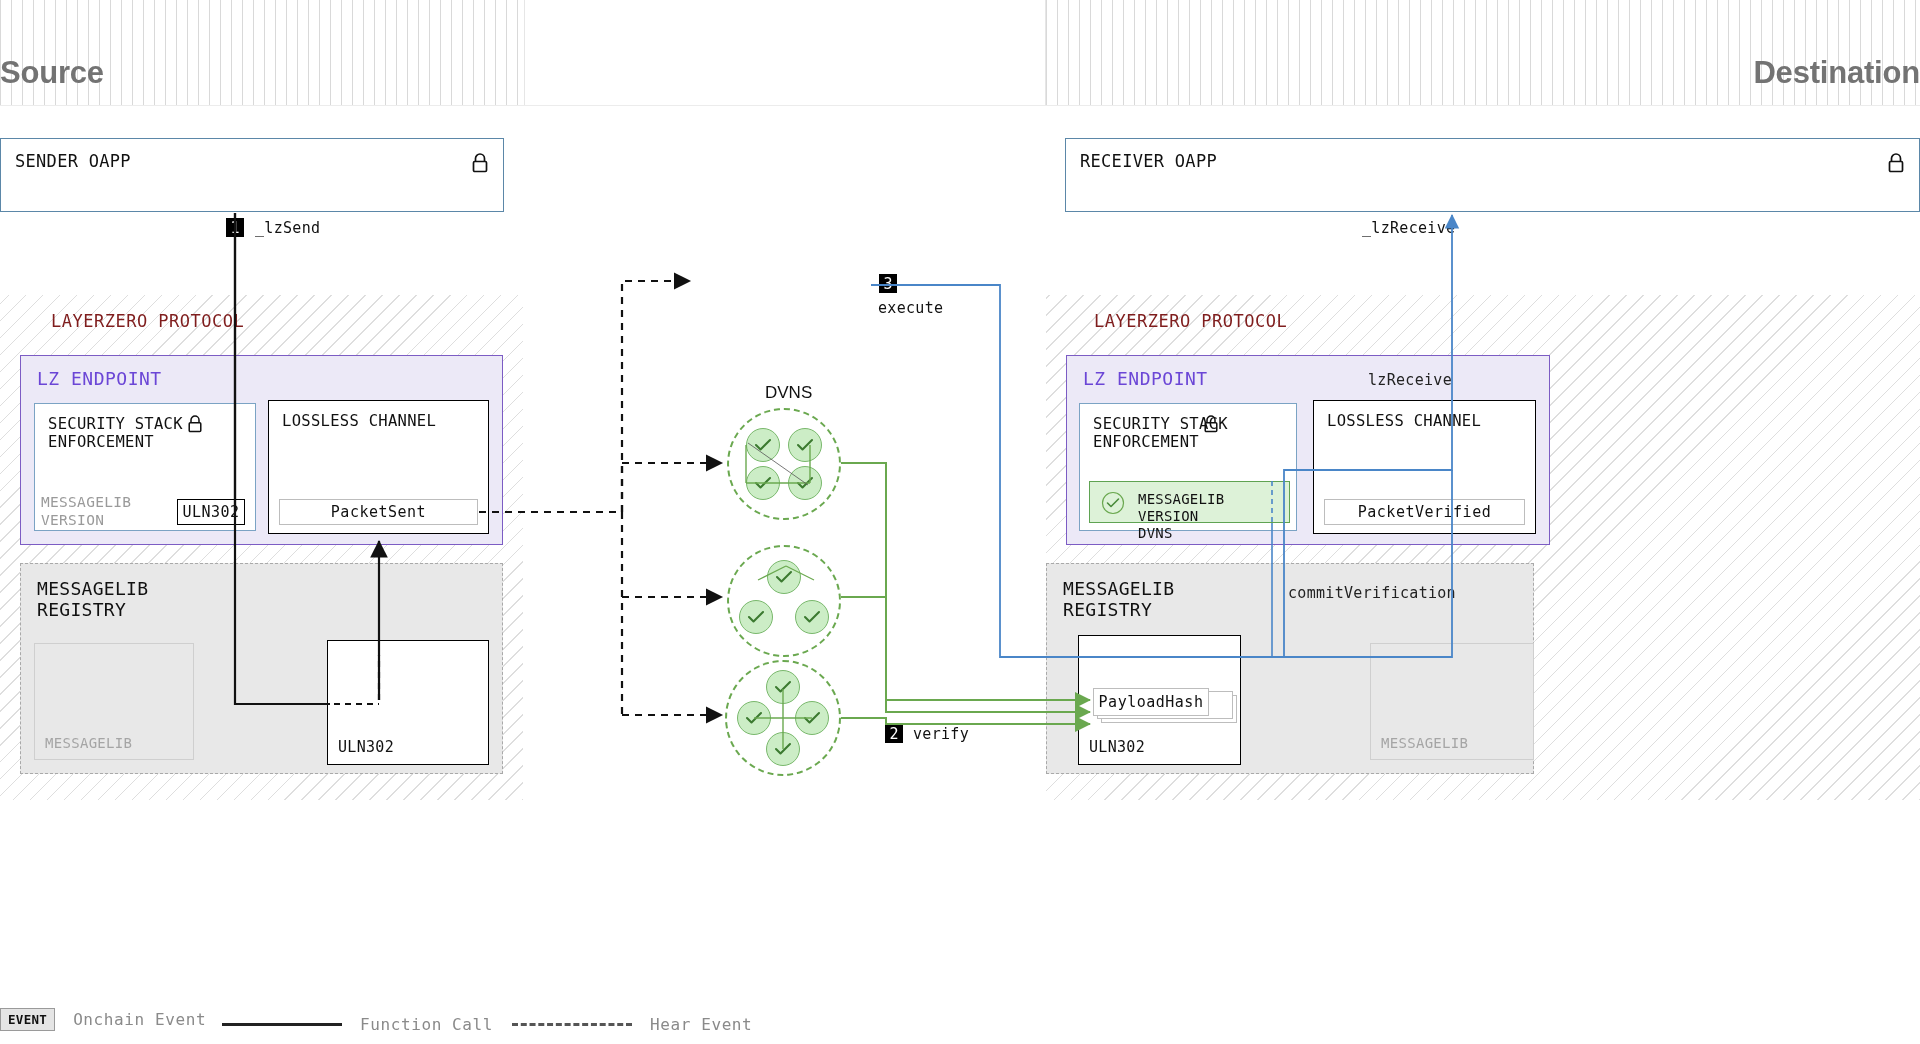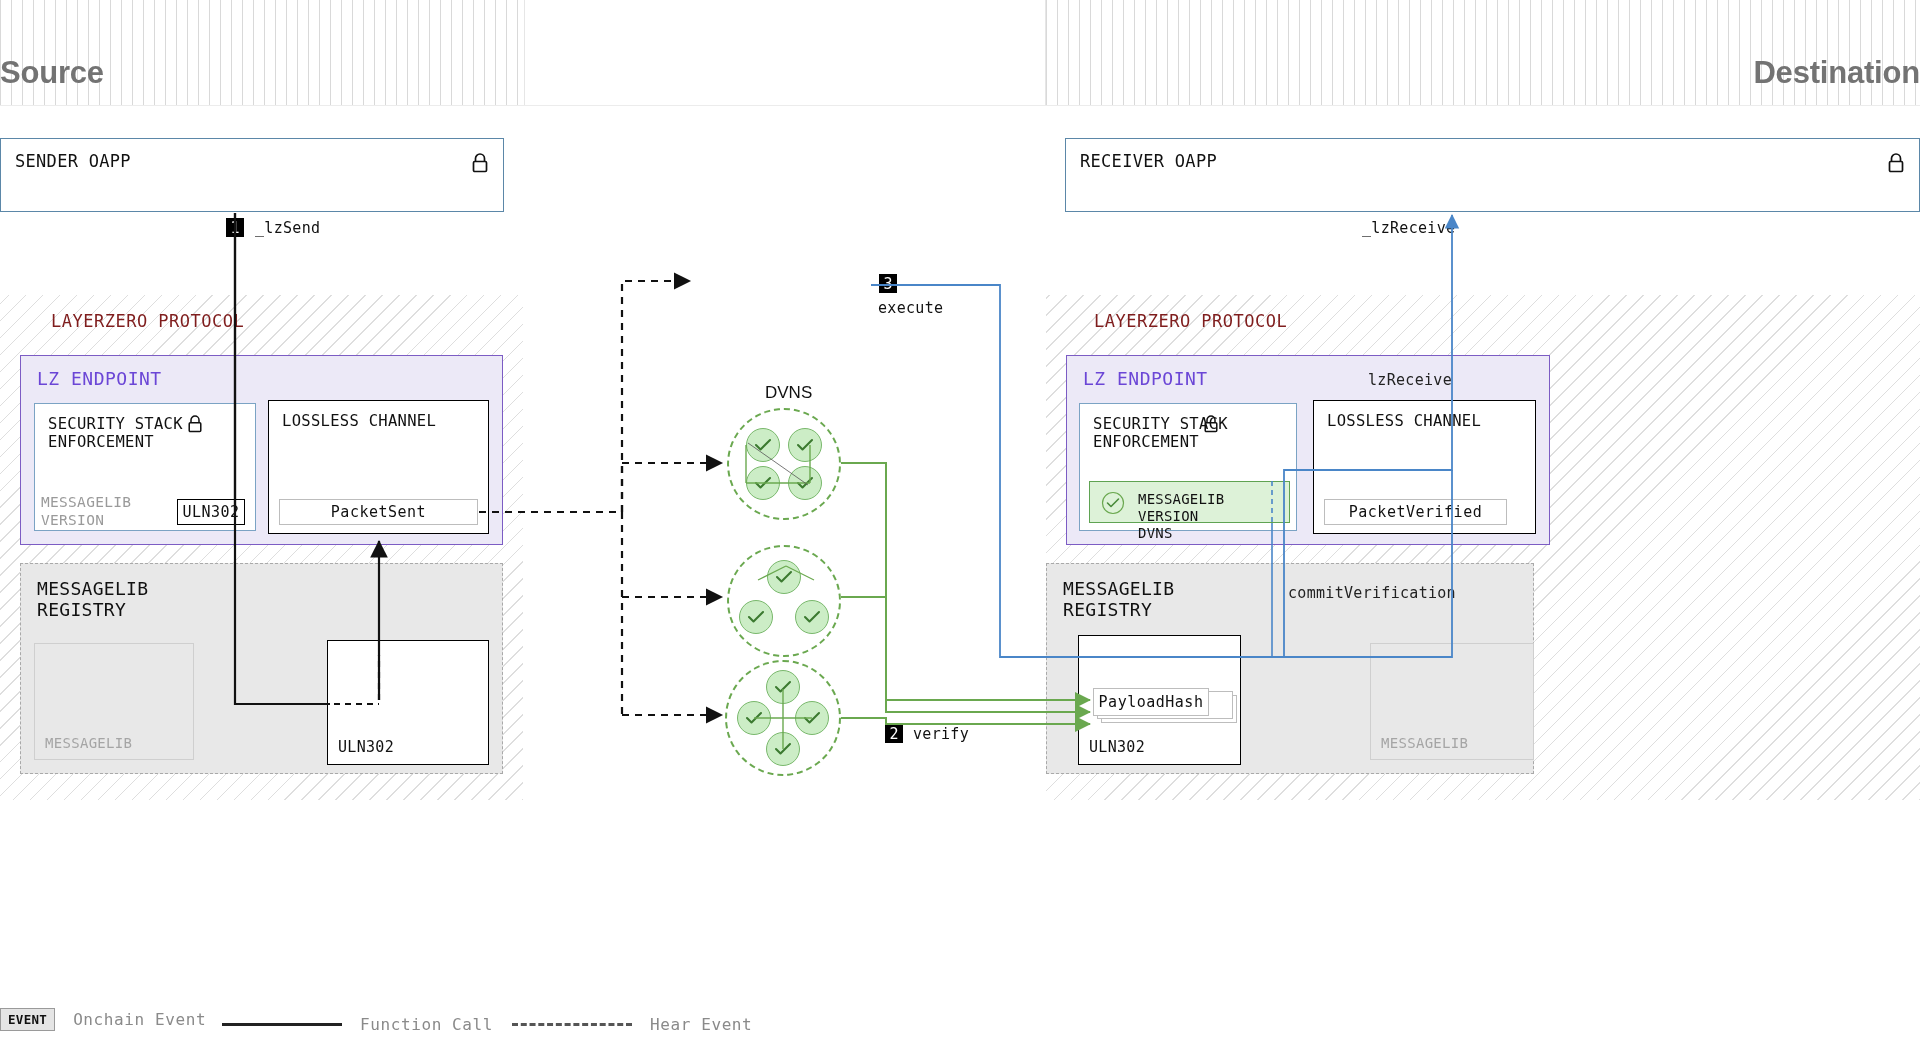--- a/index.html
+++ b/index.html
@@ -369,21 +369,21 @@
         <path d="M6.5 12 L10 15.5 L17.5 8" fill="none" stroke="#4a8b3c" stroke-width="1.6" stroke-linecap="round" stroke-linejoin="round"></path>
       </svg>
     </span>
     <div class="txt">MESSAGELIB VERSION
 DVNS</div>
   </div>
 
   <div class="inner-box black-b" style="left:1313px;top:400px;width:223px;height:134px;">
     <div class="inner-title">LOSSLESS CHANNEL</div>
   </div>
-  <div class="pill thin" style="left:1324px;top:499px;width:183px;height:26px;">PacketVerified</div>
+  <div class="pill thin" style="left:1324px;top:499px;width:201px;height:26px;">PacketVerified</div>
 
   <div class="registry" style="left:1046px;top:563px;width:488px;height:211px;">
     <div class="registry-title">MESSAGELIB
 REGISTRY</div>
   </div>
   <div class="endpoint-side-label" style="left:1288px;top:584px;">commitVerification</div>
 
   <div class="slot-white" style="left:1078px;top:635px;width:163px;height:130px;">
     <div class="cap">ULN302</div>
   </div>

